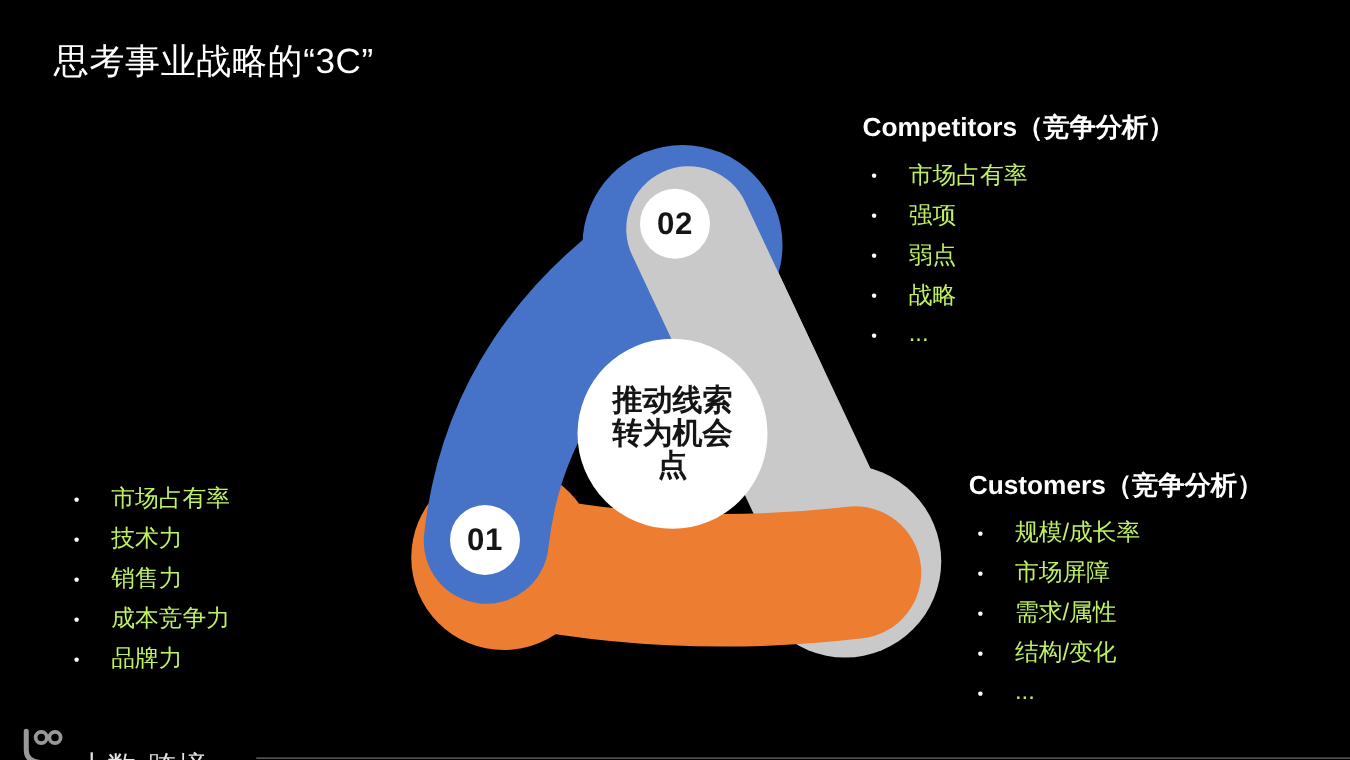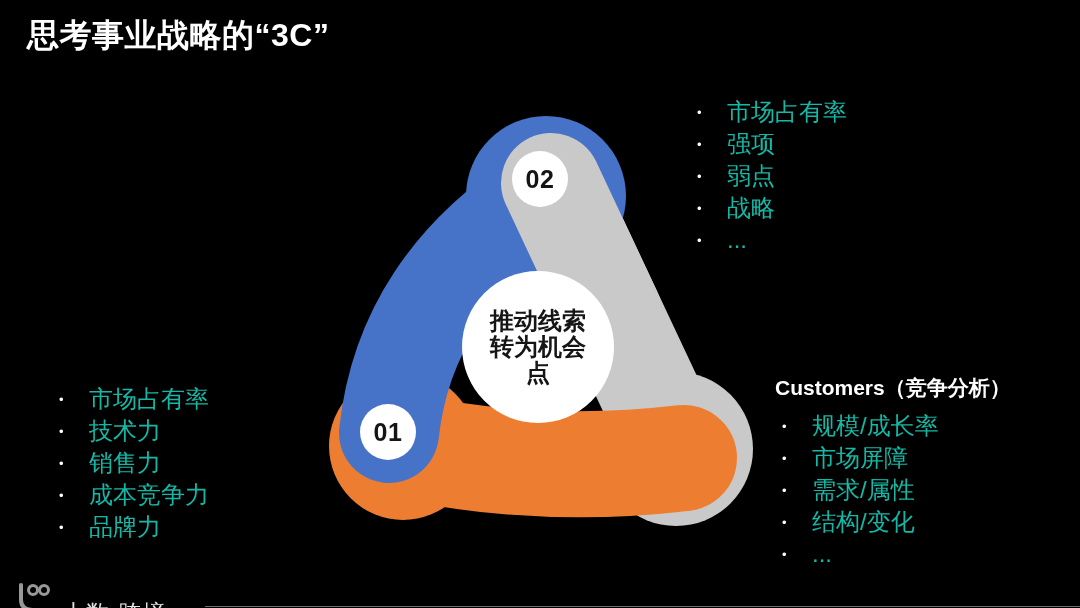--- a/index.html
+++ b/index.html
@@ -1,40 +1,40 @@
 <!DOCTYPE html>
 <html><head>
 <meta charset="utf-8">
 <style>
   html,body{margin:0;padding:0;background:#000;}
   .stage{
     position:relative;width:1080px;height:608px;background:#000;overflow:hidden;
     font-family:"Liberation Sans","DejaVu Sans",sans-serif;color:#fff;
   }
   .title{
-    position:absolute;left:27px;top:14px;margin:0;
-    font-size:32px;font-weight:700;letter-spacing:.5px;color:#fff;z-index:6;
+    position:absolute;left:27px;top:14px;margin:16px;
+    font-size:28px;font-weight:400;letter-spacing:.5px;color:#fff;z-index:6;
   }
   .diagram{position:absolute;left:0;top:0;width:1080px;height:608px;z-index:1;}
   .node{
     position:absolute;width:56px;height:56px;border-radius:50%;background:#fff;
     display:flex;align-items:center;justify-content:center;z-index:3;text-align:center;
   }
   .node span{font-size:25px;font-weight:700;color:#151515;letter-spacing:.5px;}
   .center-circle{
     position:absolute;left:462px;top:271px;width:152px;height:152px;border-radius:50%;
     background:#fff;display:flex;align-items:center;justify-content:center;z-index:4;
   }
   .center-text{text-align:center;font-size:24px;font-weight:700;line-height:26px;color:#151515;}
   .panel{position:absolute;z-index:5;}
   .panel h2{margin:0;font-size:21px;font-weight:700;color:#fff;white-space:nowrap;}
   .panel ul{list-style:none;margin:0;padding:0;}
   .li{display:flex;align-items:center;height:32px;}
   .dot{width:30px;padding-left:5px;font-size:13px;color:#fff;flex:0 0 auto;}
-  .li-text{font-size:24px;color:#14b8a6;white-space:nowrap;}
+  .li-text{font-size:19px;color:#bef264;white-space:nowrap;}
   .p-competitors{left:690px;top:88px;}
   .p-competitors ul{margin-top:8px;margin-left:2px;}
   .p-company{left:53px;top:372px;}
   .p-company ul{margin-top:11px;margin-left:1px;}
   .p-customers{left:775px;top:374px;}
   .p-customers ul{margin-top:8px;margin-left:2px;}
   .footer{position:absolute;left:13px;top:566px;display:flex;align-items:center;gap:9px;z-index:6;}
   .logo-mark{display:block;}
   .logo-text{font-size:23px;color:#e5e5e5;letter-spacing:1px;white-space:nowrap;margin-top:32px;}
   .bottom-line{position:absolute;left:205px;right:0;bottom:1px;height:1px;background:#6f6f6f;z-index:6;}
@@ -69,20 +69,21 @@
 
   <div class="center-circle">
     <div class="center-text">
       <div>推动线索</div>
       <div>转为机会</div>
       <div>点</div>
     </div>
   </div>
 
   <section class="panel p-competitors">
+    <h2>Competitors（竞争分析）</h2>
     <ul>
         <li class="li">
         <span class="dot">•</span>
         <span class="li-text">市场占有率</span>
       </li>
         <li class="li">
         <span class="dot">•</span>
         <span class="li-text">强项</span>
       </li>
         <li class="li">

